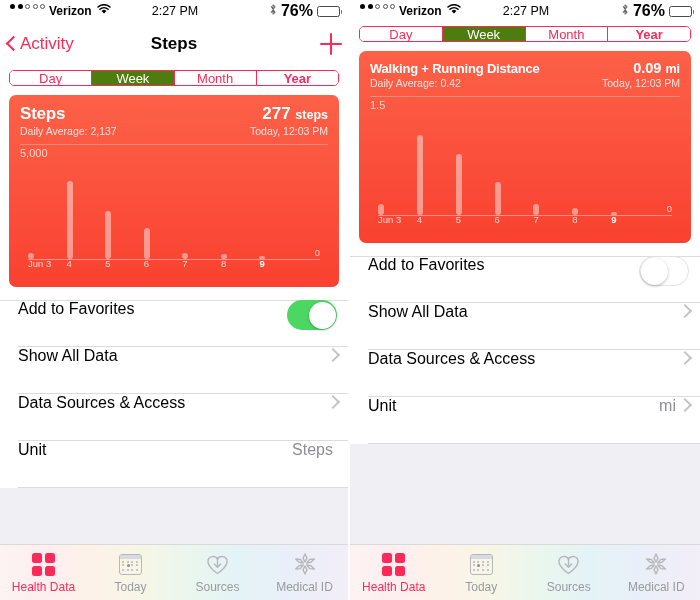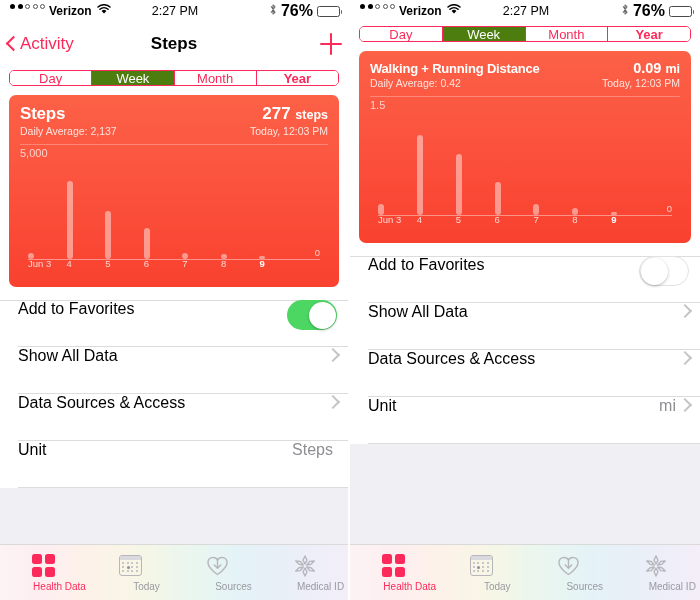--- a/index.html
+++ b/index.html
@@ -200,21 +200,21 @@
       linear-gradient(to right,
         #fdf3f3 0%, #fdeef0 12%, #fdf2e9 26%,
         #f7f6e6 40%, #eaf6ee 54%, #e4f3f6 68%,
         #e9eff8 82%, #f3eef8 100%);
     position: relative;
   }
   .tab {
     flex: 1; display: flex; flex-direction: column;
     align-items: center; justify-content: center; gap: 3px;
   }
-  .tab-label { font-size: 10px; color: #9a9aa0; padding-left: 32px; }
+  .tab-label { font-size: 12px; color: #9a9aa0; }
   .tab.active .tab-label { color: #fb2a5a; }
   .icon-box { width: 26px; height: 25px; display: flex; align-items: center; justify-content: center; }
 
   
   .ic-health { display: grid; grid-template-columns: 10px 10px; grid-template-rows: 10px 10px; gap: 3px; }
   .ic-health i { display: block; background: #fb2a5a; border-radius: 2.5px; }
 
   
   .ic-cal { width: 23px; height: 21px; border: 1.4px solid #b6b6bc; border-radius: 3px; position: relative; background: transparent; }
   .ic-cal .top { position: absolute; left: 0; right: 0; top: 0; height: 4px; background: #d9d9de; border-radius: 1.5px 1.5px 0 0; }

